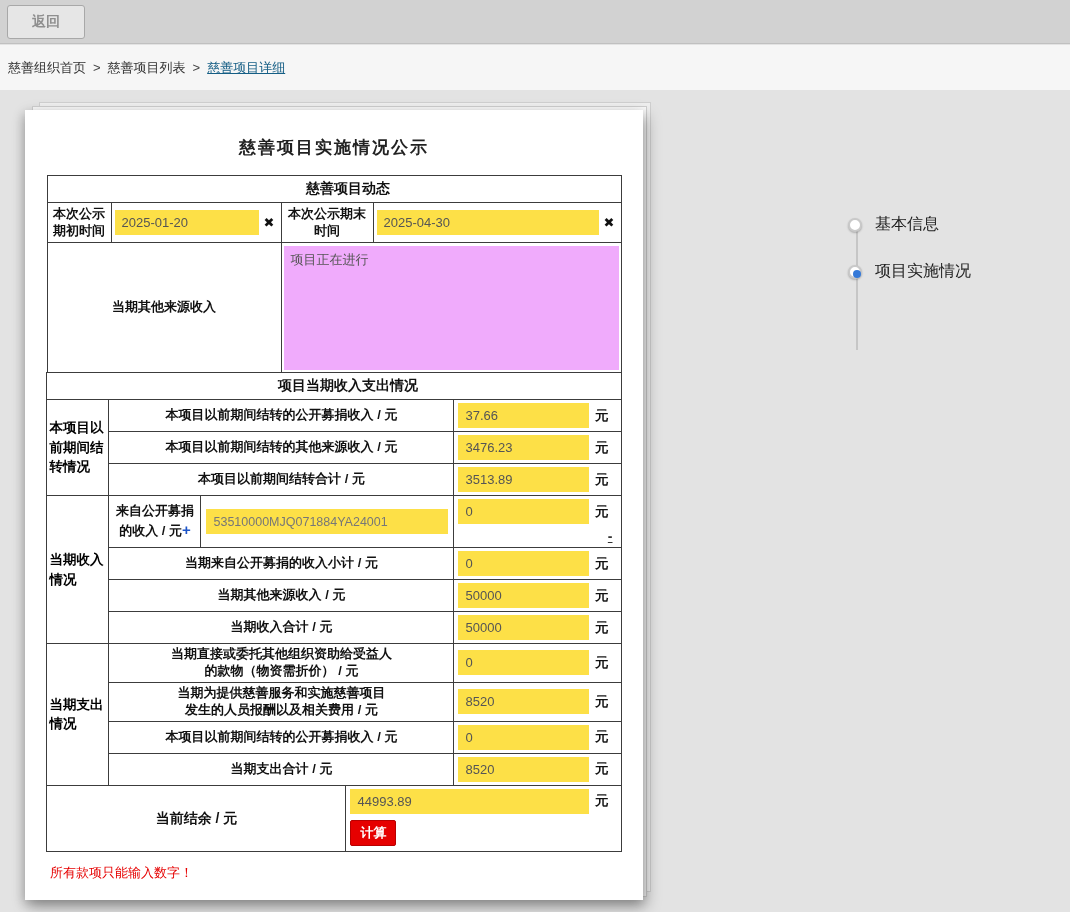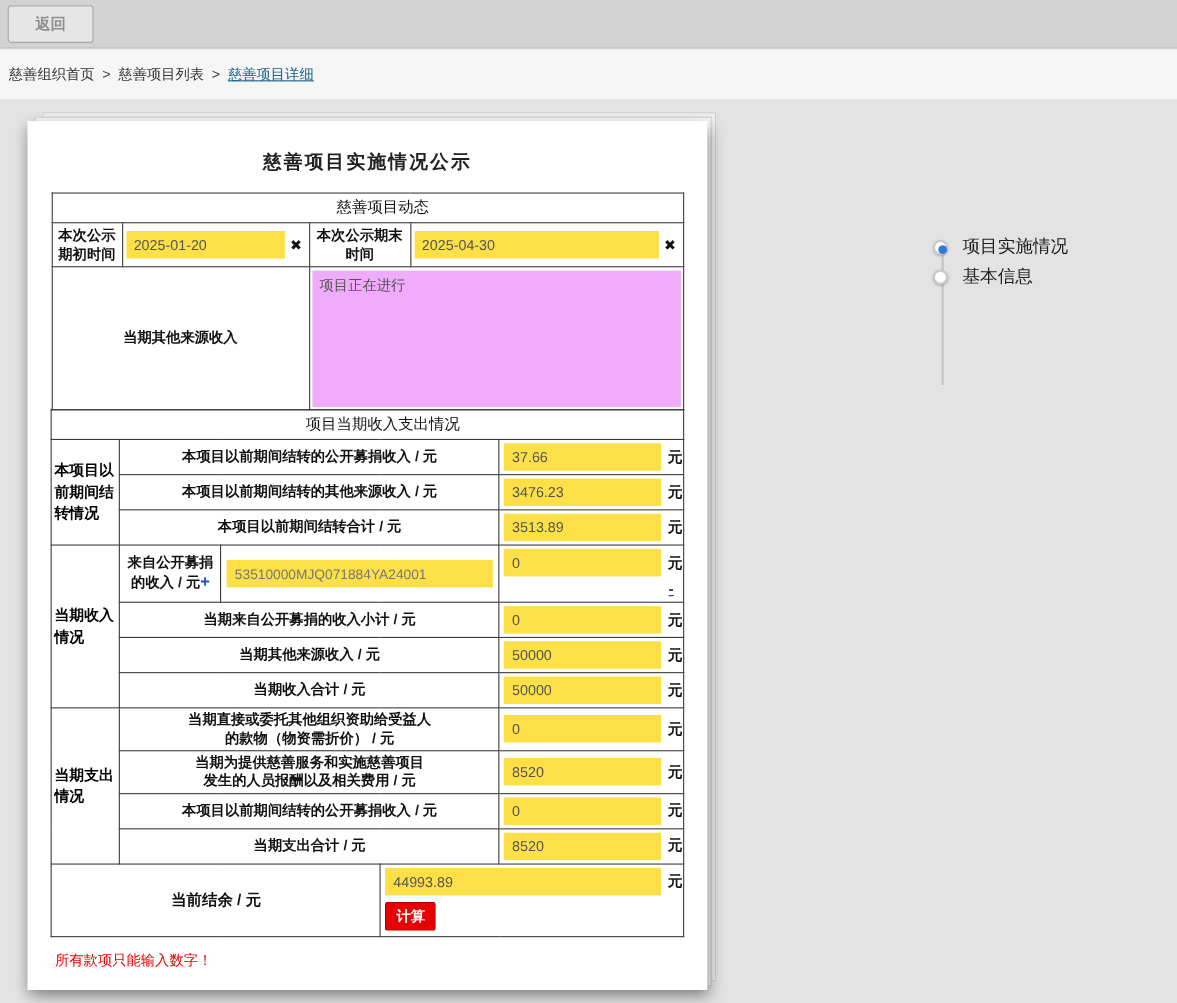--- a/index.html
+++ b/index.html
@@ -53,21 +53,21 @@
     letter-spacing:2px; margin:10px 0 16px 0; color:#222;
   }
 
   
   table.grid {
     border-collapse:collapse; table-layout:fixed; width:574px; margin:0 auto;
   }
   table.grid.lower { margin-top:-1px; }
   table.grid td { border:1px solid #3c3c3c; vertical-align:middle; }
   td.sechead {
-    text-align:center; font-weight:normal; font-size:14px; color:#111;padding-left:28px;
+    text-align:center; font-weight:bold; font-size:14px; color:#111;padding-left:28px;
   }
   td.lab {
     text-align:center; font-weight:bold; font-size:13px; line-height:1.25;
     padding:2px; color:#111;
   }
   td.desc {
     text-align:center; font-weight:bold; font-size:13px; line-height:1.3;
     padding:2px 4px; color:#111;
   }
   .prewrap { white-space:pre-line; }
@@ -85,21 +85,21 @@
   input.date { flex:1; min-width:0; }
   .clear-x { font-size:13px; font-weight:bold; color:#111; cursor:pointer; line-height:1; }
 
   td.progress-cell { padding:2px; }
   textarea.gray {
     display:block; width:100%; height:124px;
     background:#f0abfc; border:none; outline:none; resize:none;
     font-size:13px; color:#555; padding:5px 7px; font-family:inherit;
   }
 
-  .val { display:flex; align-items:center; gap:6px; padding:3px 0 3px 4px; }
+  .val { display:flex; align-items:center; gap:6px; padding:3px 12px 3px 4px; }
   .val input { flex:1; min-width:0; }
   .unit { font-weight:bold; font-size:13.5px; color:#111; }
 
   td.codecell { padding:3px 5px; }
   td.codecell input { width:100%; font-size:12.5px; color:#777; }
 
   .plus-icon { color:#1d55c8; font-weight:bold; font-size:15px; cursor:pointer; }
   .minus-row { text-align:right; padding:0 8px 2px 0; }
   .minus-icon { font-size:14px; font-weight:bold; color:#333; text-decoration:underline; cursor:pointer; }
 
@@ -332,24 +332,24 @@
     </tbody>
       </table>
 
     <div class="note">所有款项只能输入数字！</div>
   </div>
 </div>
 
 <div class="stepper">
   <div class="connector"></div>
 
+  <div class="step step-1">
+    <span class="dot"></span>
+    <span class="step-label">基本信息</span>
+  </div>
+
   <div class="step step-2">
     <span class="dot active"></span>
     <span class="step-label">项目实施情况</span>
   </div>
 
-  <div class="step step-1">
-    <span class="dot"></span>
-    <span class="step-label">基本信息</span>
-  </div>
-
 
 </div>
 
 </body></html>

